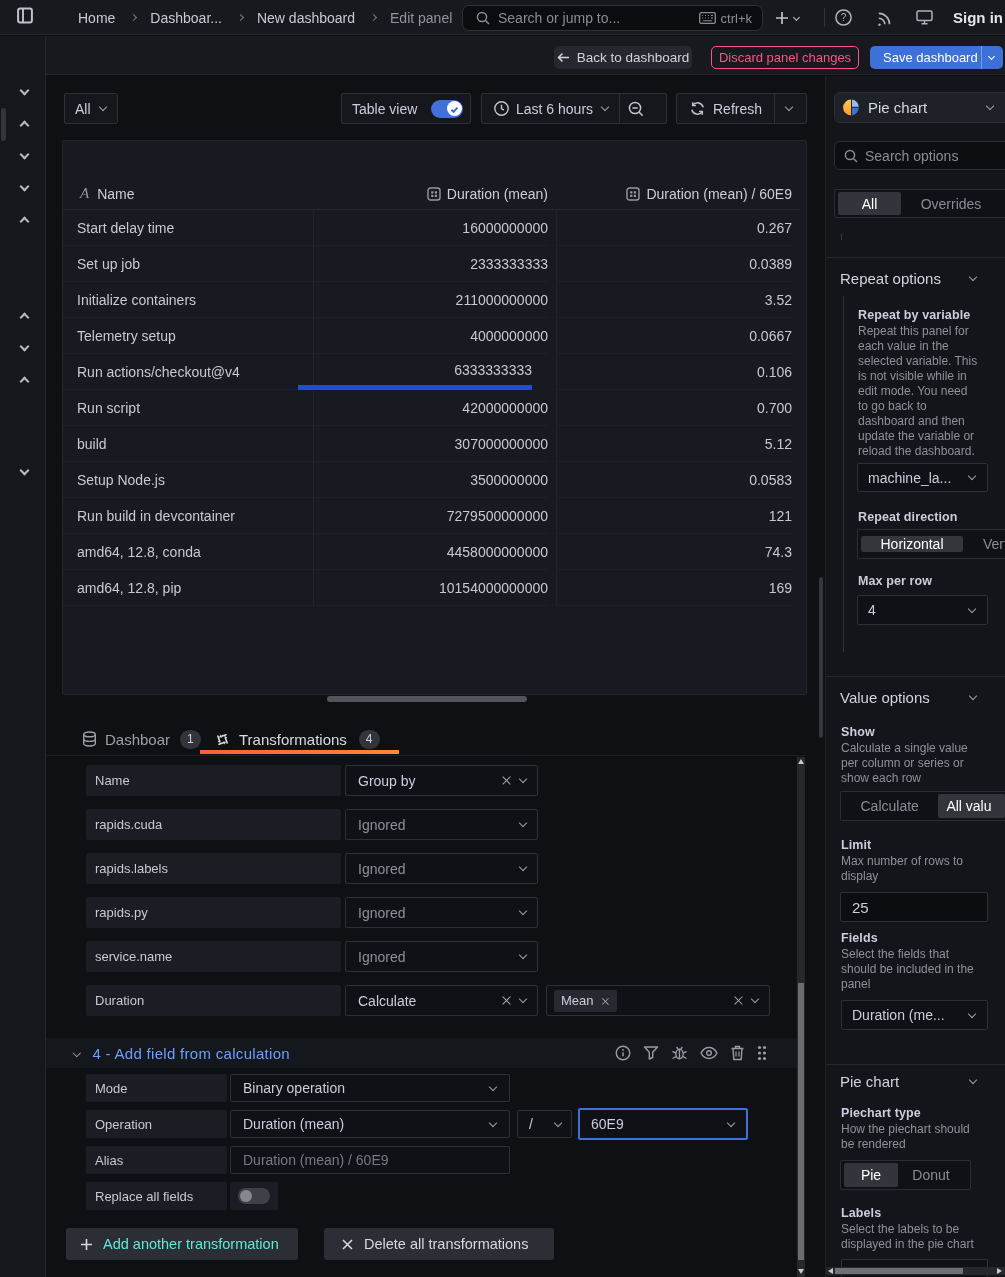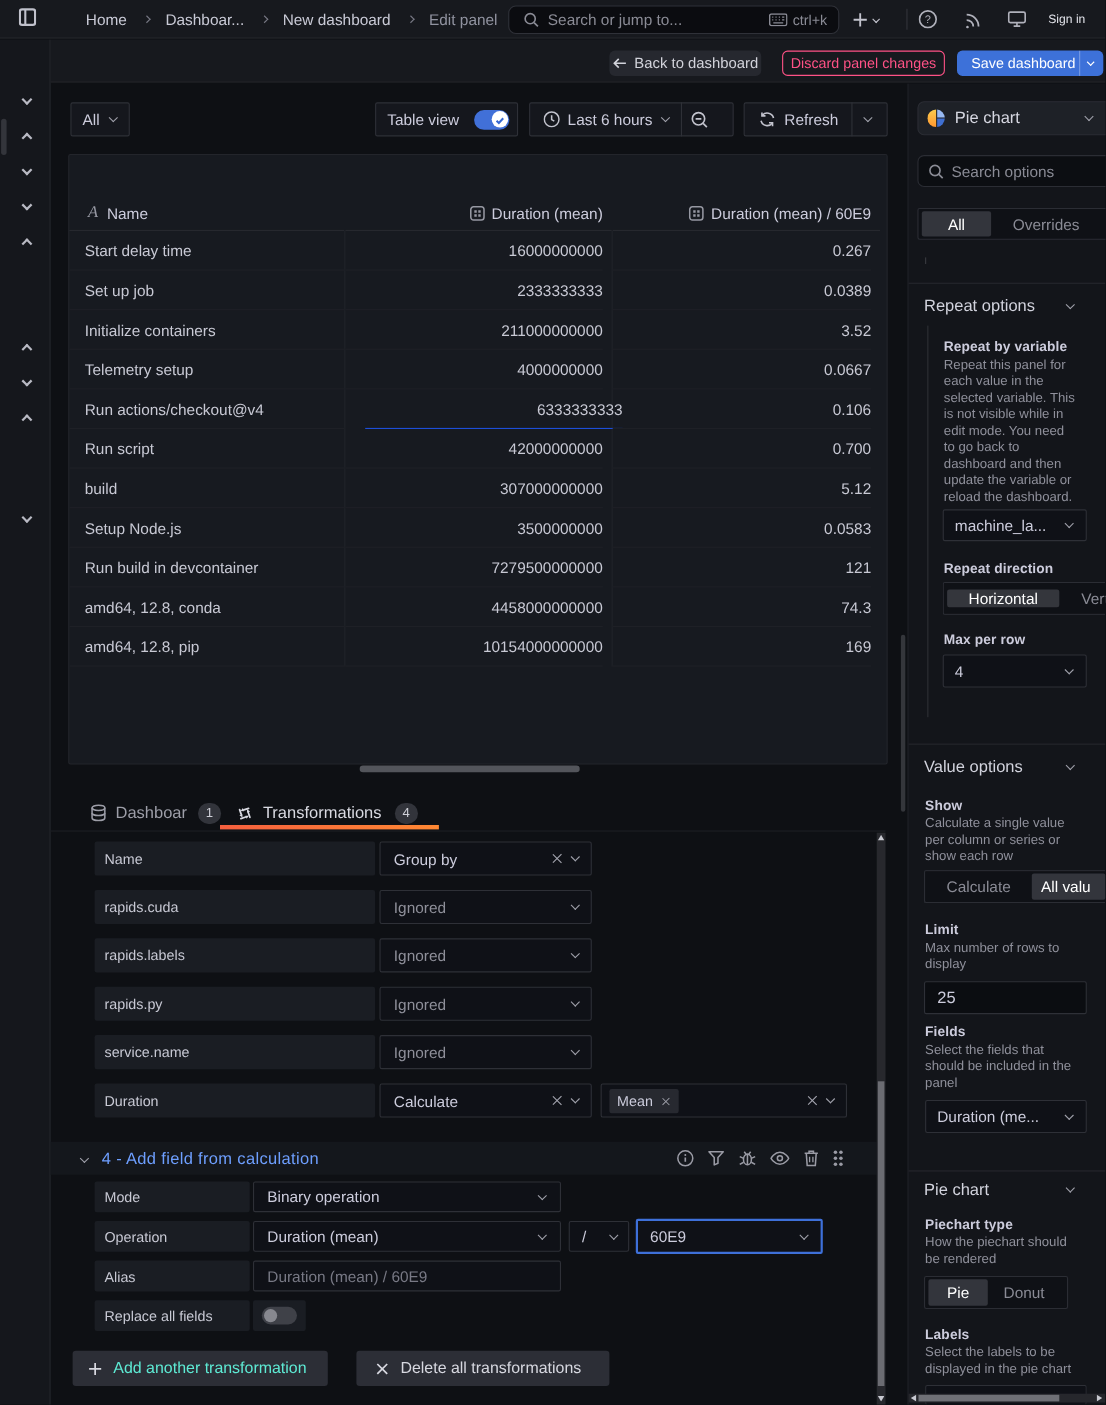--- a/index.html
+++ b/index.html
@@ -65,21 +65,21 @@
     <text x="8.5" y="12.2" text-anchor="middle" font-size="10" fill="#b0b1bb" font-family="Liberation Sans">?</text>
   </svg>
 <svg class="abs" style="left:877px;top:9px" width="17" height="17" viewBox="0 0 17 17" fill="none">
     <path d="M2.5 14.5a1.2 1.2 0 1 0 0.01 0z" fill="#b0b1bb"></path>
     <path d="M1.8 9.2a6 6 0 0 1 6 6M1.8 4.4a10.8 10.8 0 0 1 10.8 10.8" stroke="#b0b1bb" stroke-width="1.6" fill="none"></path>
   </svg>
 <svg class="abs" style="left:916px;top:10px" width="17" height="15" viewBox="0 0 17 15" fill="none">
     <rect x="1" y="1" width="15" height="9.5" rx="1.5" stroke="#b0b1bb" stroke-width="1.5"></rect>
     <path d="M5.5 13.7h6M8.5 10.5v3" stroke="#b0b1bb" stroke-width="1.5"></path>
   </svg>
-<div class="abs flex" style="left:953px;top:0;height:35px;font-size:11px;font-weight:400;color:#e4e5ec">Sign in</div>
+<div class="abs flex" style="left:953px;top:0;height:35px;font-size:15px;font-weight:700;color:#e4e5ec">Sign in</div>
 
 <div class="abs" style="left:46px;top:36px;width:959px;height:39px;background:#17191e;border-bottom:1px solid #222429"></div>
 <div class="abs flex" style="left:554px;top:46px;width:138px;height:23px;background:#26282f;border-radius:5px;font-size:13.5px;color:#d2d3db;justify-content:center;gap:7px;white-space:nowrap"><svg width="13" height="11" viewBox="0 0 13 11" fill="none">
       <path d="M12 5.5H2M5.5 1.5L1.5 5.5l4 4" stroke="#d2d3db" stroke-width="1.5"></path>
     </svg>Back to dashboard</div>
 <div class="abs flex" style="left:711px;top:46px;width:148px;height:23px;border:1px solid #ff5286;border-radius:5px;font-size:13px;font-weight:500;color:#ff5286;justify-content:center;white-space:nowrap">Discard panel changes</div>
 <div class="abs" style="left:870px;top:46px;width:133px;height:23px;background:#3d71d9;border-radius:5px;font-size:13px;font-weight:500;color:#fff;white-space:nowrap;overflow:hidden">
     <span class="abs" style="left:13px;top:4px">Save dashboard</span>
     <span class="abs" style="left:111px;top:0;width:1px;height:23px;background:rgba(255,255,255,0.3)"></span>
     <span class="cvd abs" style="border-color:#fff;width:5px;height:5px;border-width:1.6px;left:119px;top:8px"></span>
@@ -173,21 +173,21 @@
 <div class="abs flex" style="left:314px;top:282px;width:234px;height:36px;border-bottom:1px solid #1e2026;font-size:14px;color:#c8c9d4;justify-content:flex-end">211000000000</div>
 <div class="abs flex" style="left:557px;top:282px;width:235px;height:36px;border-bottom:1px solid #1e2026;font-size:14px;color:#c8c9d4;justify-content:flex-end">3.52</div>
 <div class="abs flex" style="left:63px;top:318px;width:250px;height:36px;border-bottom:1px solid #1e2026;font-size:14px;color:#c8c9d4">
     <span style="margin-left:14px">Telemetry setup</span>
   </div>
 <div class="abs flex" style="left:314px;top:318px;width:234px;height:36px;border-bottom:1px solid #1e2026;font-size:14px;color:#c8c9d4;justify-content:flex-end">4000000000</div>
 <div class="abs flex" style="left:557px;top:318px;width:235px;height:36px;border-bottom:1px solid #1e2026;font-size:14px;color:#c8c9d4;justify-content:flex-end">0.0667</div>
 <div class="abs flex" style="left:63px;top:354px;width:250px;height:36px;border-bottom:1px solid #1e2026;font-size:14px;color:#c8c9d4">
     <span style="margin-left:14px">Run actions/checkout@v4</span>
   </div>
-<div class="abs flex" style="left:332px;top:354px;width:234px;height:36px;border-bottom:1px solid #1d4ed8;font-size:14px;color:#c8c9d4;justify-content:flex-end">6333333333</div>
+<div class="abs flex" style="left:298px;top:354px;width:234px;height:36px;border-bottom:5px solid #1d4ed8;font-size:14px;color:#c8c9d4;justify-content:flex-end">6333333333</div>
 <div class="abs flex" style="left:557px;top:354px;width:235px;height:36px;border-bottom:1px solid #1e2026;font-size:14px;color:#c8c9d4;justify-content:flex-end">0.106</div>
 <div class="abs flex" style="left:63px;top:390px;width:250px;height:36px;border-bottom:1px solid #1e2026;font-size:14px;color:#c8c9d4">
     <span style="margin-left:14px">Run script</span>
   </div>
 <div class="abs flex" style="left:314px;top:390px;width:234px;height:36px;border-bottom:1px solid #1e2026;font-size:14px;color:#c8c9d4;justify-content:flex-end">42000000000</div>
 <div class="abs flex" style="left:557px;top:390px;width:235px;height:36px;border-bottom:1px solid #1e2026;font-size:14px;color:#c8c9d4;justify-content:flex-end">0.700</div>
 <div class="abs flex" style="left:63px;top:426px;width:250px;height:36px;border-bottom:1px solid #1e2026;font-size:14px;color:#c8c9d4">
     <span style="margin-left:14px">build</span>
   </div>
 <div class="abs flex" style="left:314px;top:426px;width:234px;height:36px;border-bottom:1px solid #1e2026;font-size:14px;color:#c8c9d4;justify-content:flex-end">307000000000</div>

